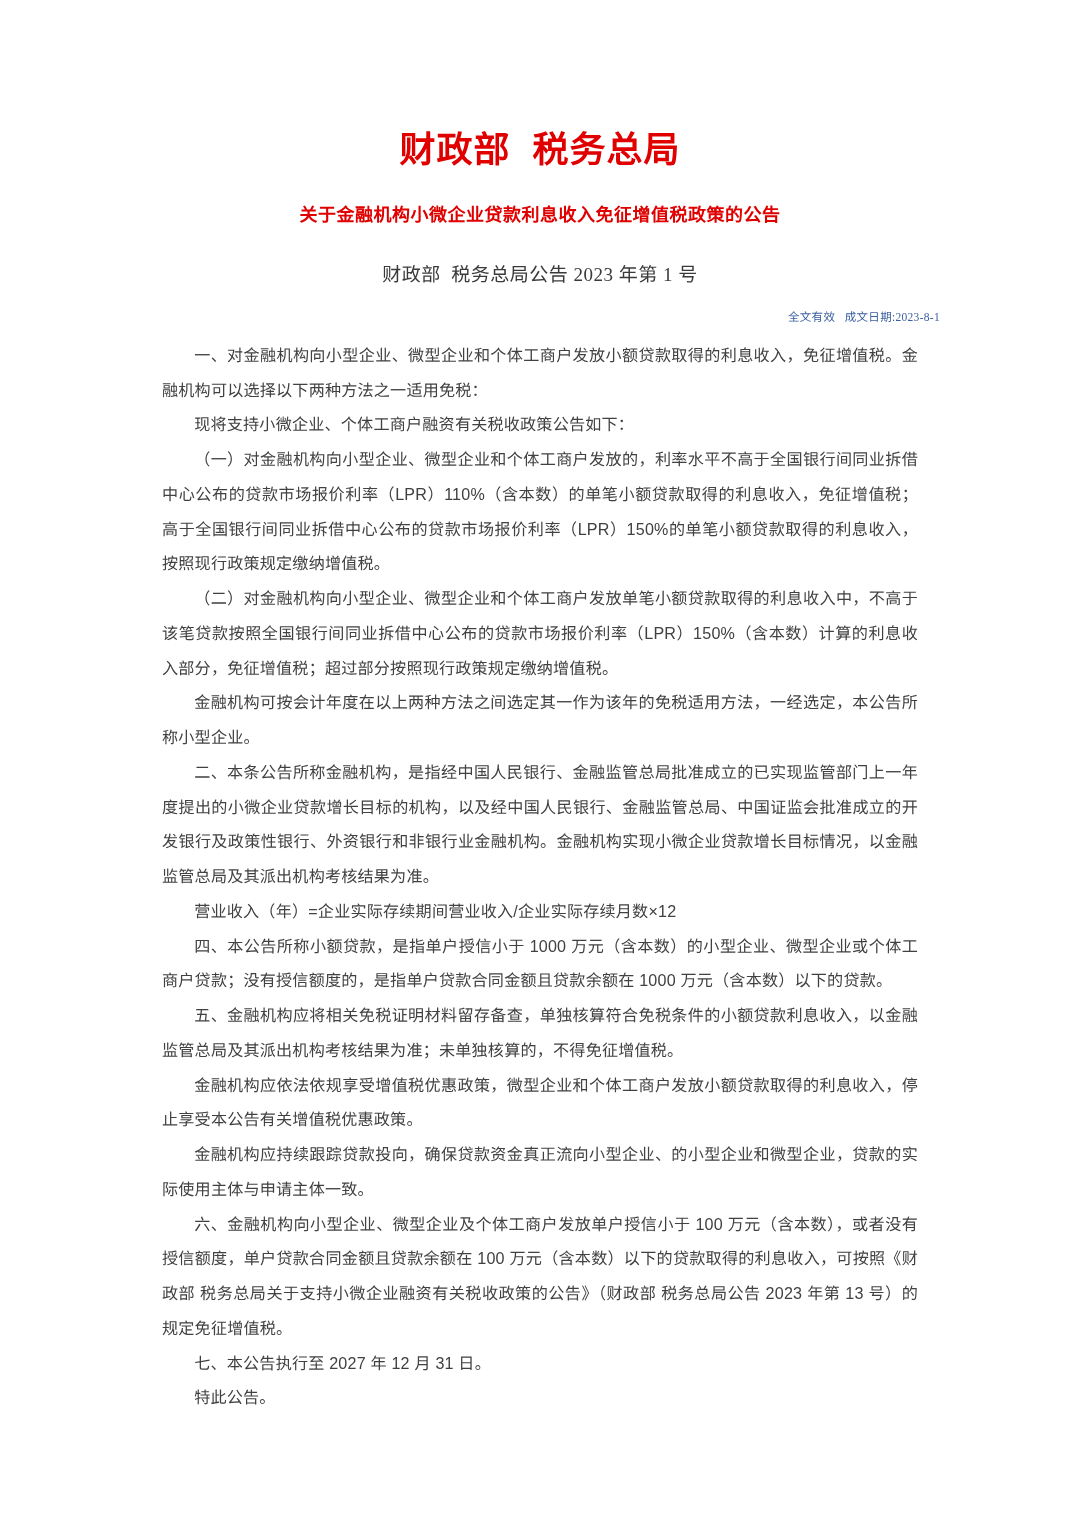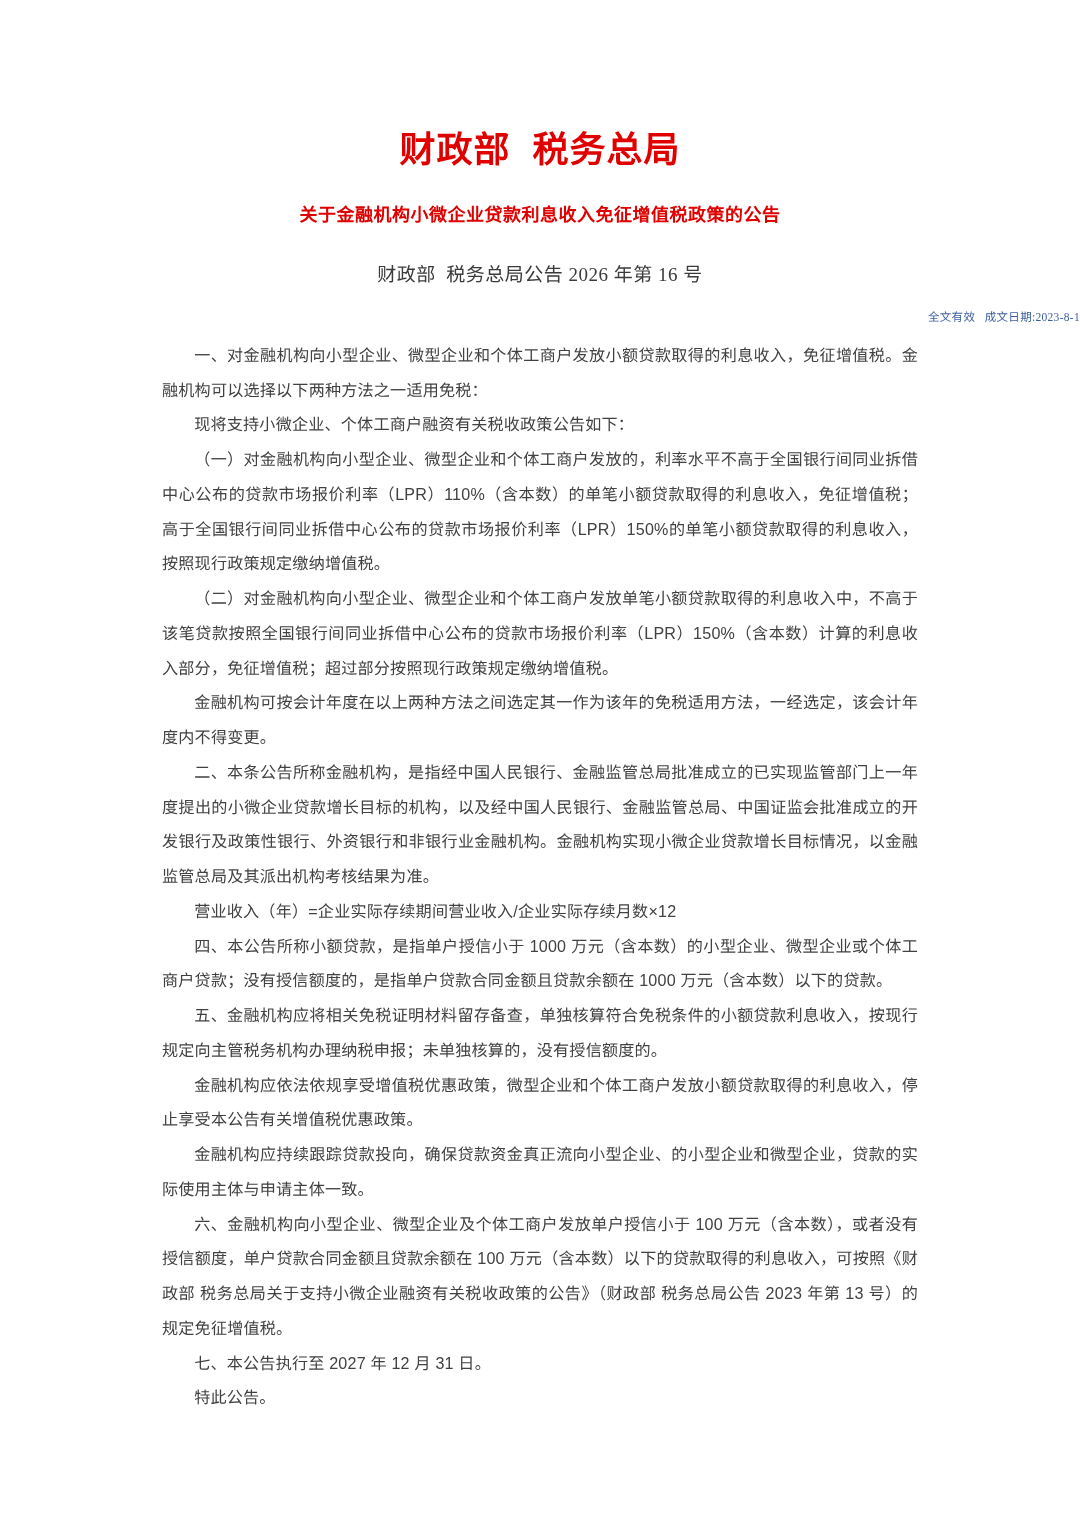--- a/index.html
+++ b/index.html
@@ -54,20 +54,21 @@
     font-size: 19px;
     font-family: "Liberation Serif", "DejaVu Serif", serif;
     margin-top: 32px;
     letter-spacing: 0.5px;
     white-space: pre;
   }
 
   
   .meta-line {
     text-align: right;
+    padding-right: 140px;
     margin-top: 22px;
     font-size: 11.5px;
     color: #3c5f9f;
     font-family: "Liberation Serif", "DejaVu Serif", serif;
     letter-spacing: 0.3px;
     white-space: pre;
   }
 
   
   .body-block {
@@ -89,35 +90,35 @@
   }
 </style>
 </head>
 <body>
 
 <div id="page">
 
   <div class="header-block">
     <div class="doc-title-main">财政部  税务总局</div>
     <div class="doc-title-sub">关于金融机构小微企业贷款利息收入免征增值税政策的公告</div>
-    <div class="doc-number">财政部  税务总局公告 2026 年第 16 号</div>
+    <div class="doc-number">财政部  税务总局公告 2023 年第 1 号</div>
   </div>
 
   <div class="meta-line">全文有效   成文日期:2023-8-1</div>
 
   <div class="body-block">
     <p class="para indent">一、对金融机构向小型企业、微型企业和个体工商户发放小额贷款取得的利息收入，免征增值税。金融机构可以选择以下两种方法之一适用免税：</p>
     <p class="para indent">现将支持小微企业、个体工商户融资有关税收政策公告如下：</p>
     <p class="para indent">（一）对金融机构向小型企业、微型企业和个体工商户发放的，利率水平不高于全国银行间同业拆借中心公布的贷款市场报价利率（LPR）110%（含本数）的单笔小额贷款取得的利息收入，免征增值税；高于全国银行间同业拆借中心公布的贷款市场报价利率（LPR）150%的单笔小额贷款取得的利息收入，按照现行政策规定缴纳增值税。</p>
     <p class="para indent">（二）对金融机构向小型企业、微型企业和个体工商户发放单笔小额贷款取得的利息收入中，不高于该笔贷款按照全国银行间同业拆借中心公布的贷款市场报价利率（LPR）150%（含本数）计算的利息收入部分，免征增值税；超过部分按照现行政策规定缴纳增值税。</p>
-    <p class="para indent">金融机构可按会计年度在以上两种方法之间选定其一作为该年的免税适用方法，一经选定，该会计年度内不得变更。</p>
+    <p class="para indent">金融机构可按会计年度在以上两种方法之间选定其一作为该年的免税适用方法，一经选定，本公告所称小型企业。</p>
     <p class="para indent">二、本条公告所称金融机构，是指经中国人民银行、金融监管总局批准成立的已实现监管部门上一年度提出的小微企业贷款增长目标的机构，以及经中国人民银行、金融监管总局、中国证监会批准成立的开发银行及政策性银行、外资银行和非银行业金融机构。金融机构实现小微企业贷款增长目标情况，以金融监管总局及其派出机构考核结果为准。</p>
     <p class="para indent">营业收入（年）=企业实际存续期间营业收入/企业实际存续月数×12</p>
     <p class="para indent">四、本公告所称小额贷款，是指单户授信小于 1000 万元（含本数）的小型企业、微型企业或个体工商户贷款；没有授信额度的，是指单户贷款合同金额且贷款余额在 1000 万元（含本数）以下的贷款。</p>
-    <p class="para indent">五、金融机构应将相关免税证明材料留存备查，单独核算符合免税条件的小额贷款利息收入，按现行规定向主管税务机构办理纳税申报；未单独核算的，没有授信额度的。</p>
+    <p class="para indent">五、金融机构应将相关免税证明材料留存备查，单独核算符合免税条件的小额贷款利息收入，以金融监管总局及其派出机构考核结果为准；未单独核算的，不得免征增值税。</p>
     <p class="para indent">金融机构应依法依规享受增值税优惠政策，微型企业和个体工商户发放小额贷款取得的利息收入，停止享受本公告有关增值税优惠政策。</p>
     <p class="para indent">金融机构应持续跟踪贷款投向，确保贷款资金真正流向小型企业、的小型企业和微型企业，贷款的实际使用主体与申请主体一致。</p>
     <p class="para indent">六、金融机构向小型企业、微型企业及个体工商户发放单户授信小于 100 万元（含本数），或者没有授信额度，单户贷款合同金额且贷款余额在 100 万元（含本数）以下的贷款取得的利息收入，可按照《财政部  税务总局关于支持小微企业融资有关税收政策的公告》（财政部  税务总局公告 2023 年第 13 号）的规定免征增值税。</p>
     <p class="para indent">七、本公告执行至 2027 年 12 月 31 日。</p>
     <p class="para indent">特此公告。</p>
   </div>
 
 </div>
 
 </body></html>

